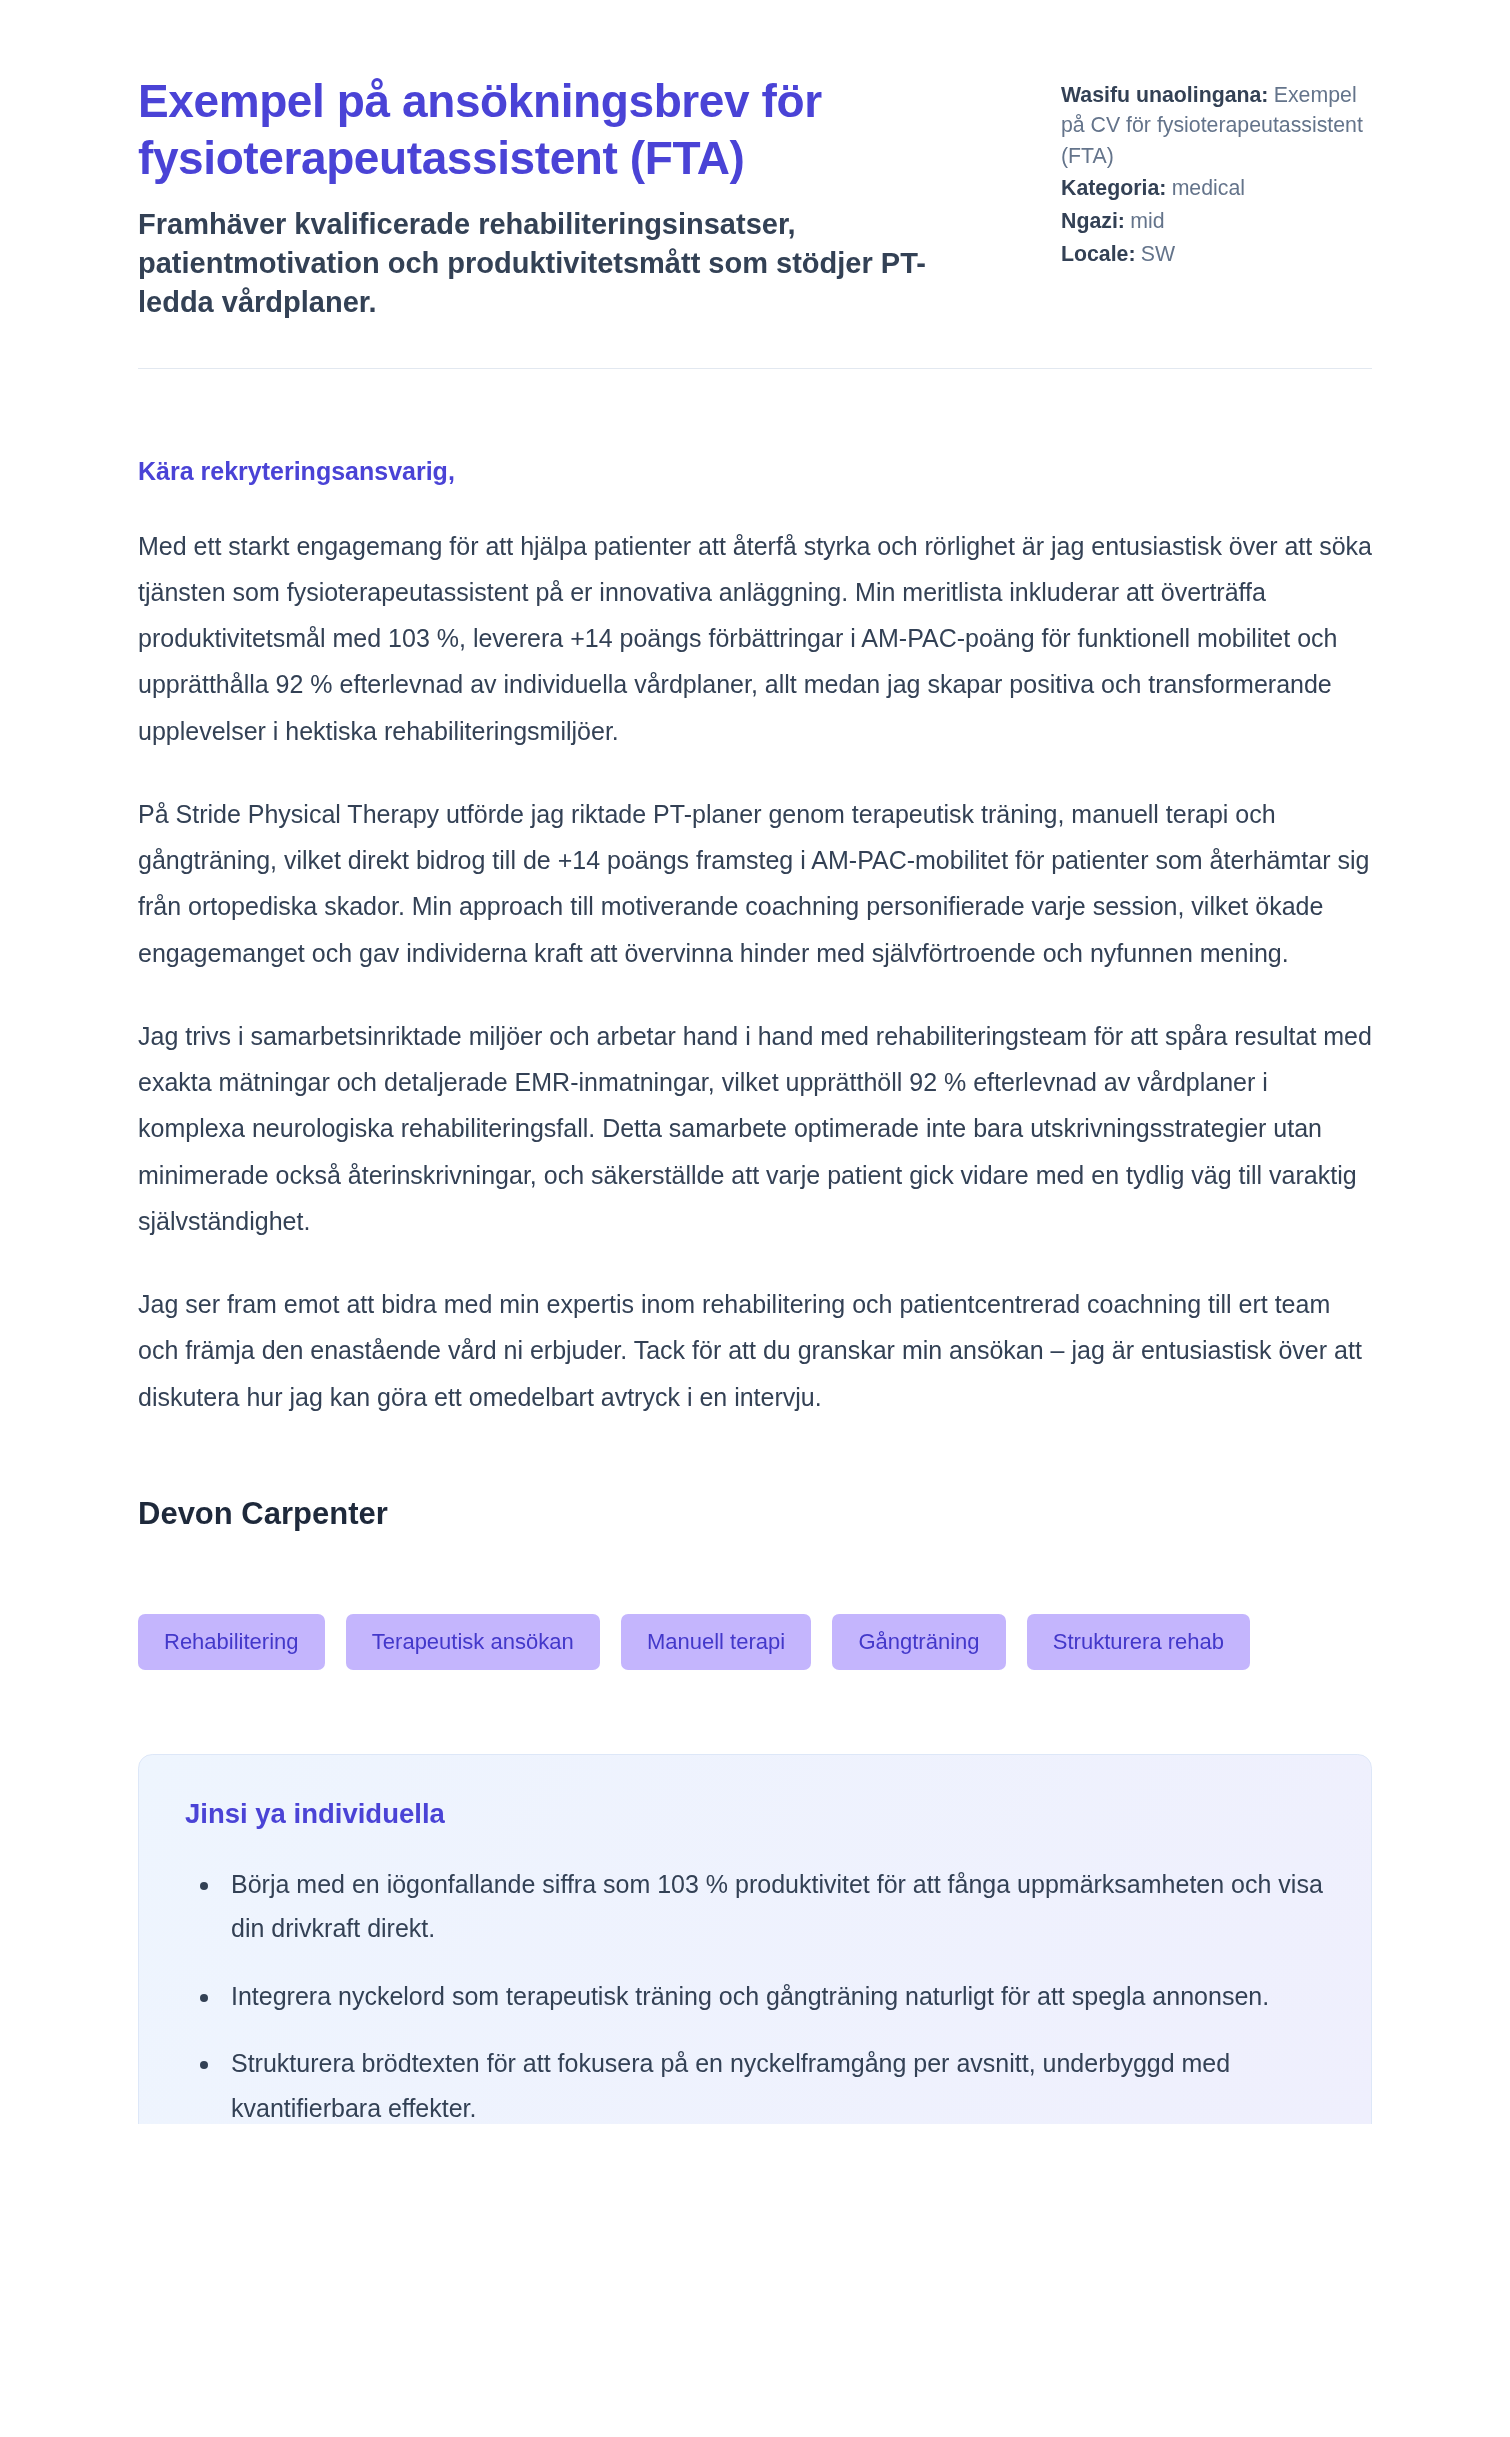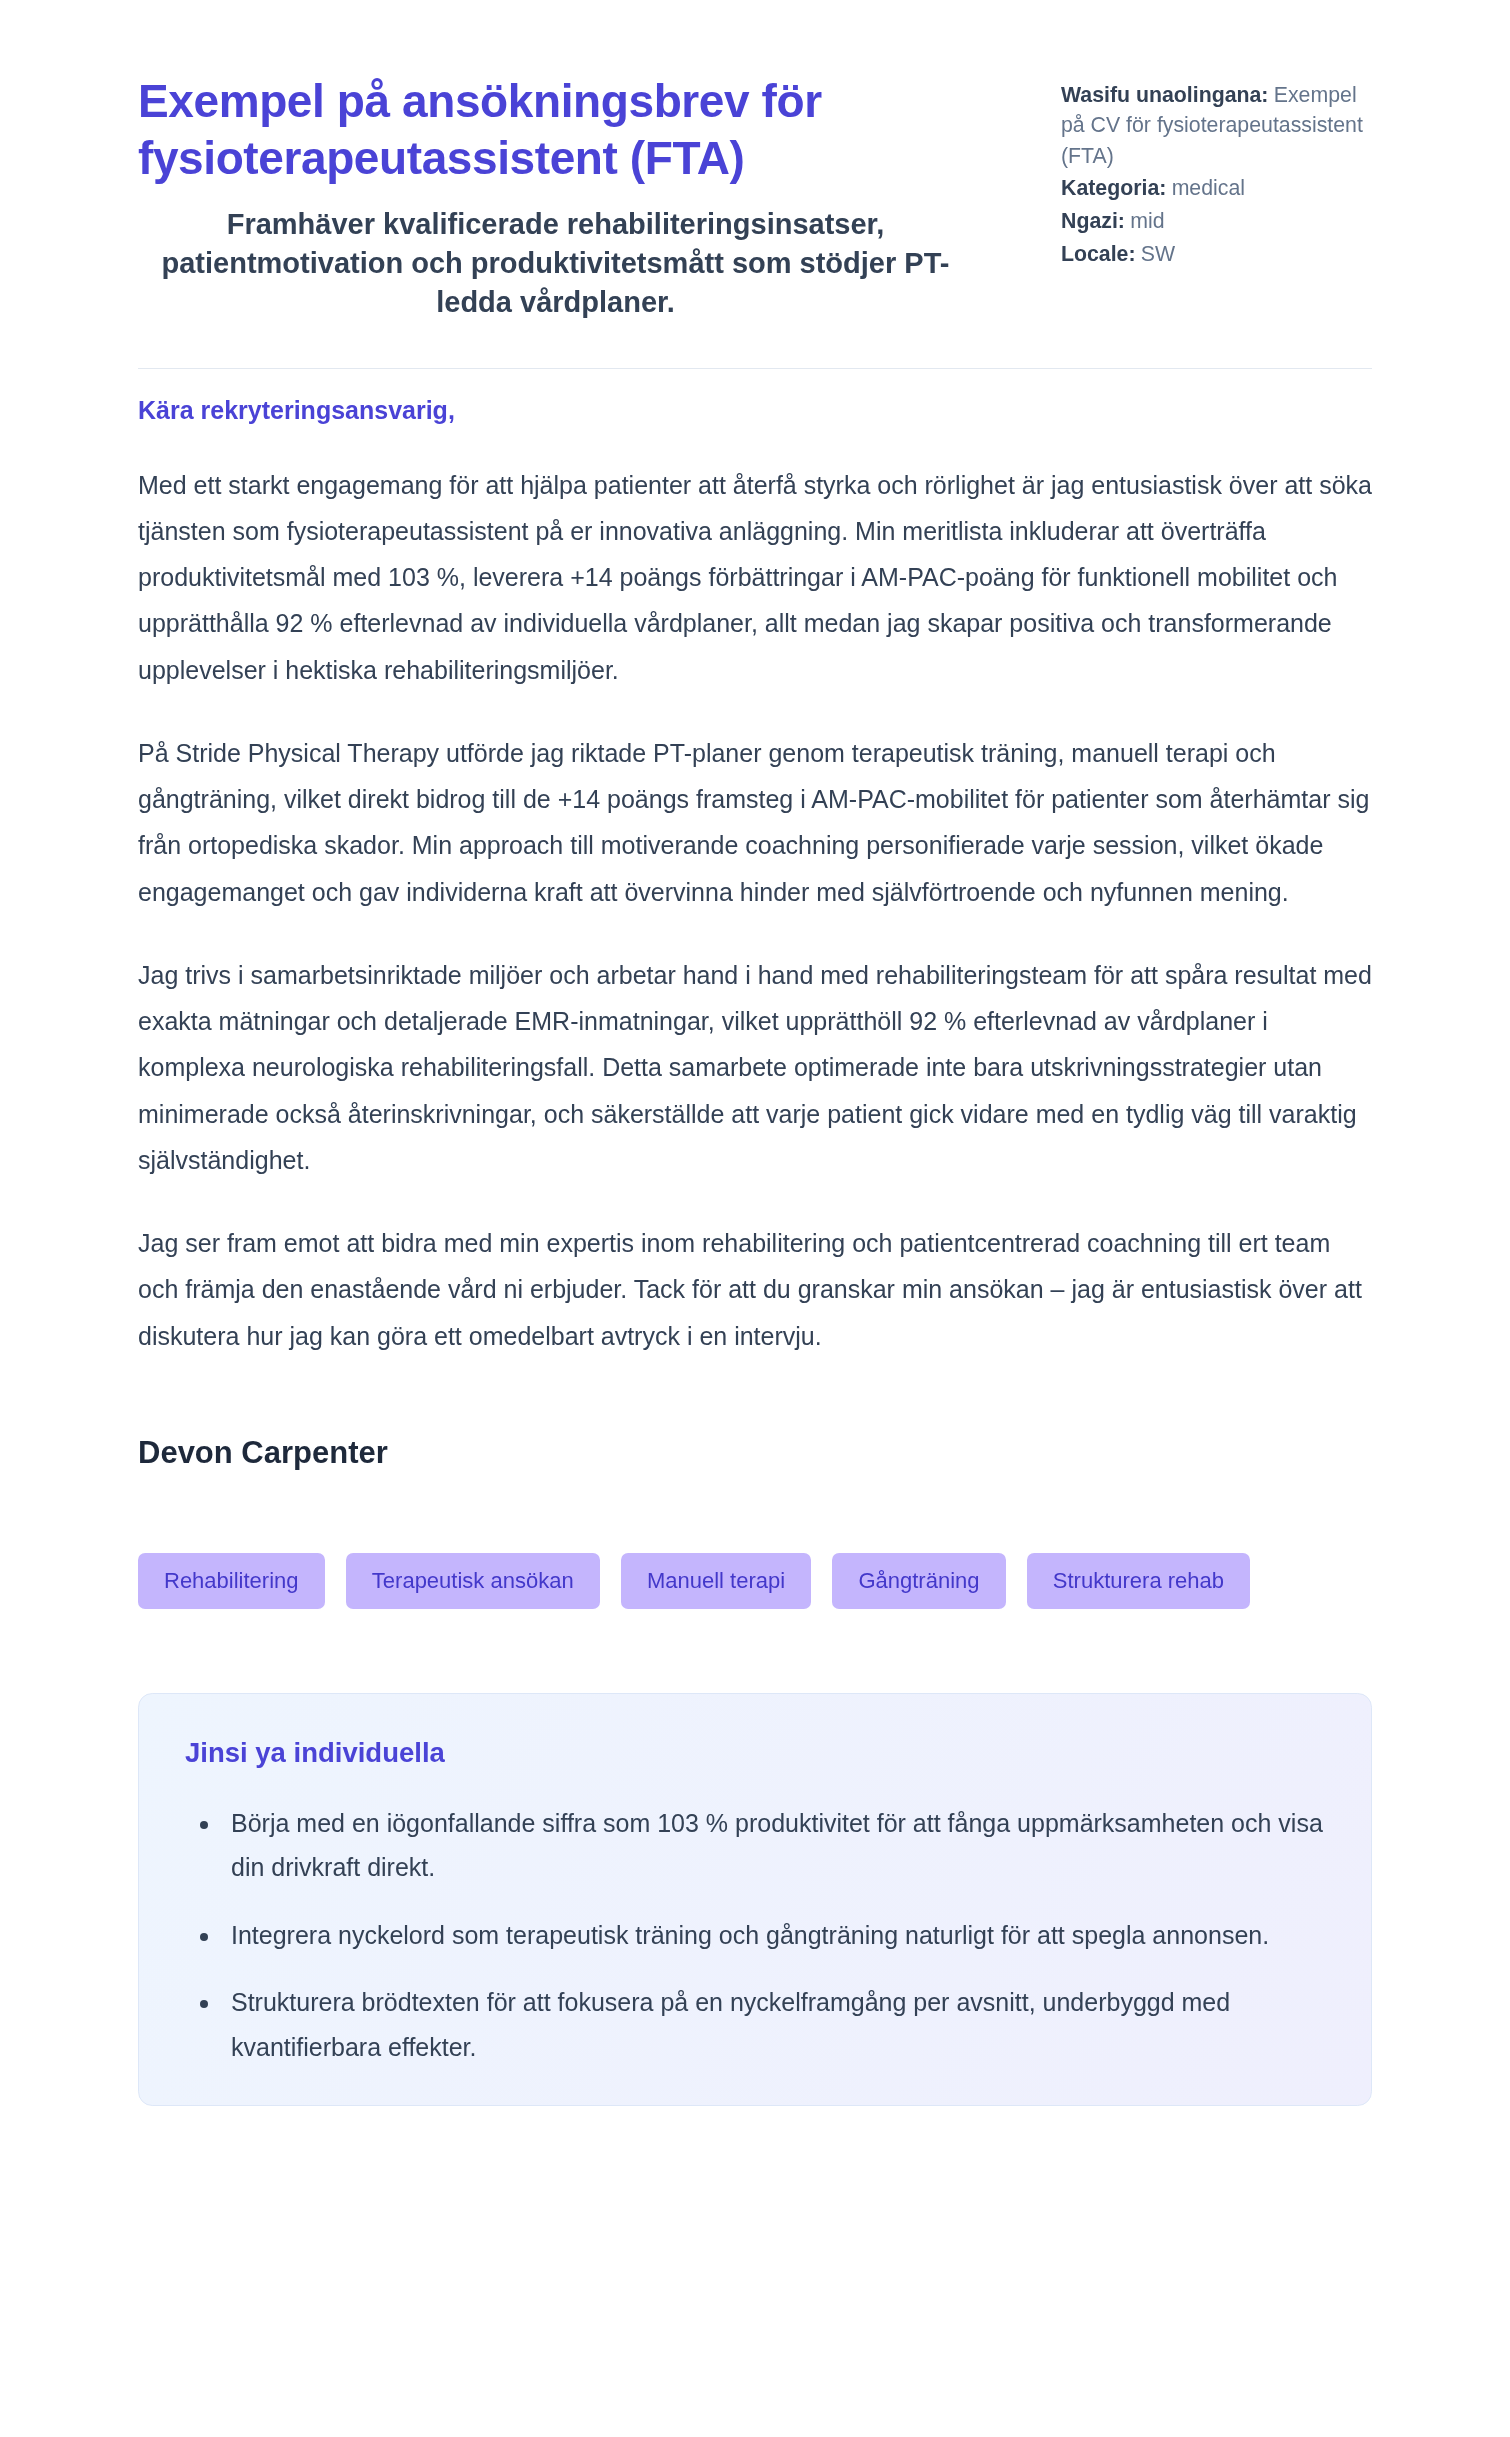--- a/index.html
+++ b/index.html
@@ -32,21 +32,20 @@
     font-weight: 700;
     color: #4a43d6;
     letter-spacing: -0.4px;
   }
   .subtitle {
     margin: 0;
     font-size: 29px;
     line-height: 1.34;
     font-weight: 700;
     color: #334155;
-    text-align: center;
   }
   .meta {
     max-width: 311px;
     font-size: 21.3px;
     line-height: 1.42;
     color: #64748b;
     padding-top: 7.1px;
     flex-shrink: 0;
   }
   .meta-item { margin-bottom: 2.7px; }
@@ -56,21 +55,21 @@
     margin-right: 5.3px;
   }
   
   .divider {
     border: none;
     border-top: 0.9px solid #e2e8f0;
     margin: 46px 0 0 0;
   }
   
   .greeting {
-    margin: 27px 0 0 0;
+    margin: 88px 0 0 0;
     font-size: 25px;
     font-weight: 700;
     color: #4a43d6;
   }
   .para {
     margin: 37px 0 0 0;
     font-size: 25px;
     line-height: 1.85;
     color: #334155;
     max-width: 1235px;

